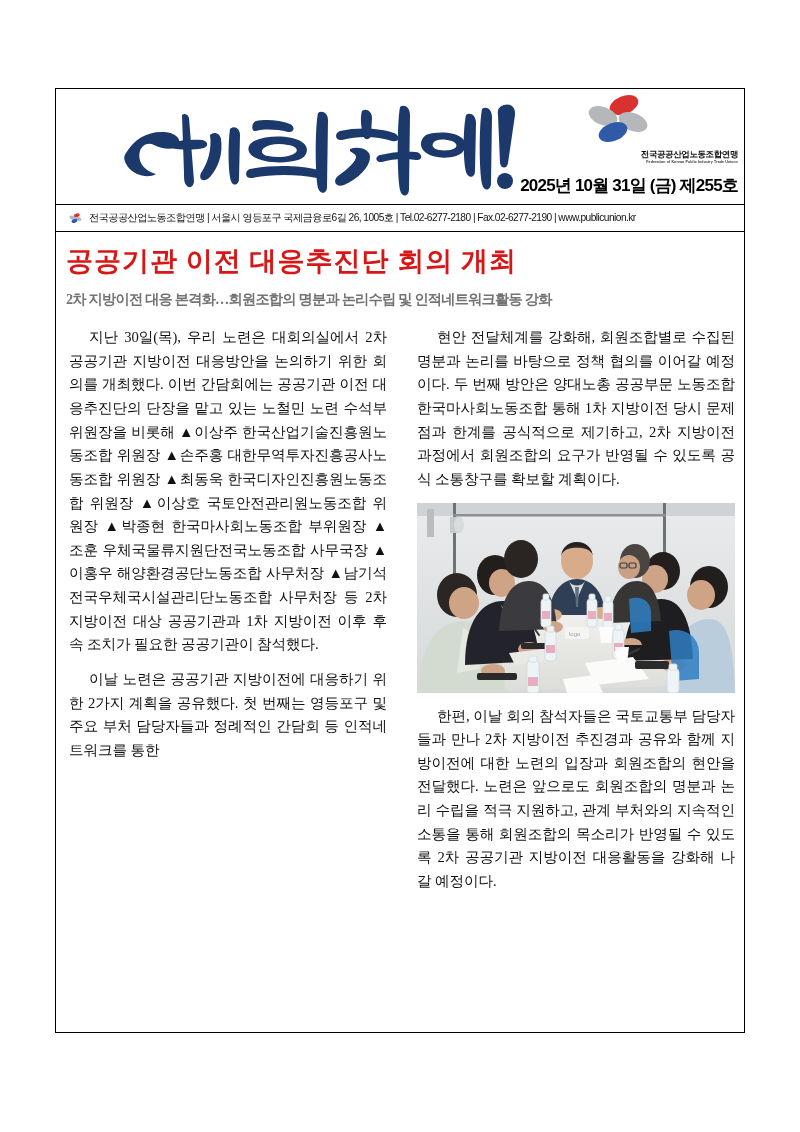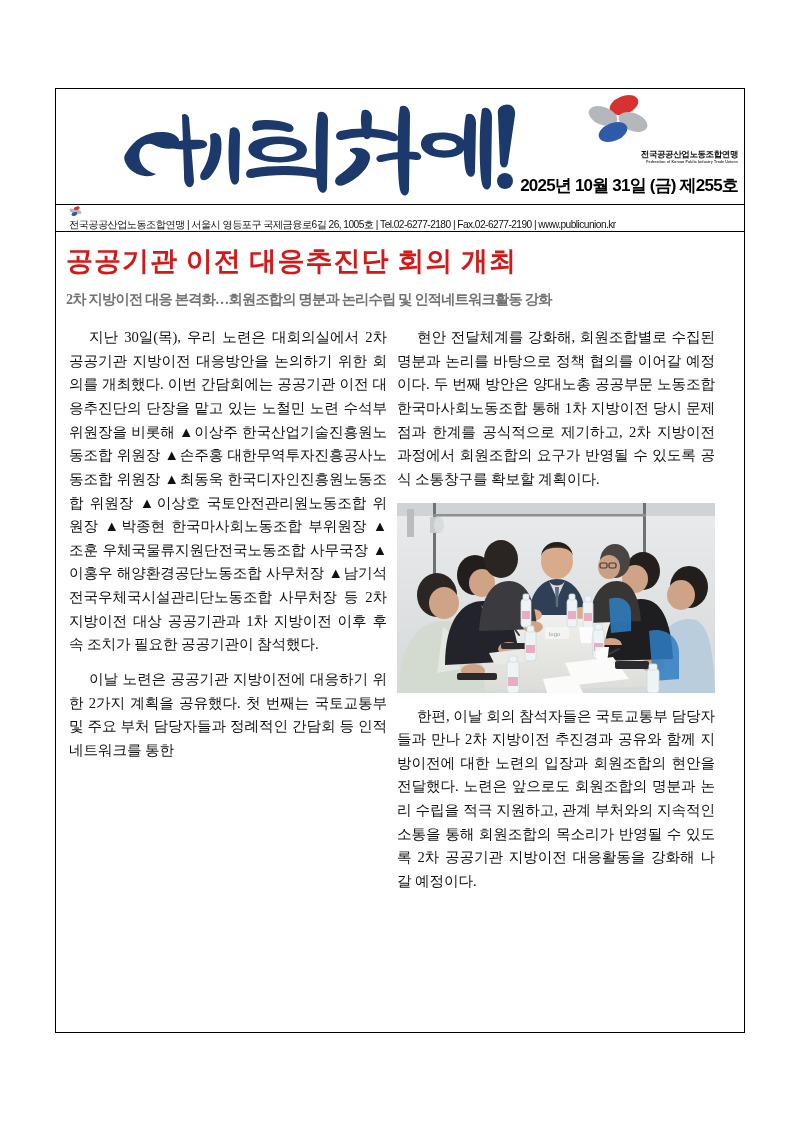--- a/index.html
+++ b/index.html
@@ -82,23 +82,22 @@
     margin-top: 9px;
     white-space: nowrap;
   }
 
   
   .contact-bar {
     height: 27px;
     border-bottom: 1.2px solid #000;
     box-sizing: border-box;
     display: flex;
-    align-items: flex-start;
+    align-items: center;
     padding-left: 13px;
-    flex-direction: column;
   }
   .contact-icon {
     width: 13px;
     height: 13px;
     flex: none;
     margin-right: 7px;
   }
   .contact-text {
     font-family: "Liberation Sans", "DejaVu Sans", sans-serif;
     font-size: 10.2px;
@@ -128,21 +127,21 @@
     color: #737373;
     letter-spacing: -0.75px;
     margin-top: 13px;
     white-space: nowrap;
   }
 
   
   .columns {
     display: flex;
     padding: 17px 13px 0 13px;
-    gap: 10px;
+    gap: 30px;
     box-sizing: border-box;
   }
   .col {
     width: 318px;
     flex: none;
   }
   .para {
     font-family: "Liberation Serif", "DejaVu Serif", serif;
     font-size: 14.6px;
     line-height: 1.62;
@@ -230,21 +229,21 @@
 
   <div class="headline-wrap">
     <div class="headline">공공기관 이전 대응추진단 회의 개최</div>
     <div class="subheadline">2차 지방이전 대응 본격화…회원조합의 명분과 논리수립 및 인적네트워크활동 강화</div>
   </div>
 
   <div class="columns">
 
     <div class="col">
       <p class="para">지난 30일(목), 우리 노련은 대회의실에서 2차 공공기관 지방이전 대응방안을 논의하기 위한 회의를 개최했다. 이번 간담회에는 공공기관 이전 대응추진단의 단장을 맡고 있는 노철민 노련 수석부위원장을 비롯해 ▲이상주 한국산업기술진흥원노동조합 위원장 ▲손주홍 대한무역투자진흥공사노동조합 위원장 ▲최동욱 한국디자인진흥원노동조합 위원장 ▲이상호 국토안전관리원노동조합 위원장 ▲박종현 한국마사회노동조합 부위원장 ▲조훈 우체국물류지원단전국노동조합 사무국장 ▲이홍우 해양환경공단노동조합 사무처장 ▲남기석 전국우체국시설관리단노동조합 사무처장 등 2차 지방이전 대상 공공기관과 1차 지방이전 이후 후속 조치가 필요한 공공기관이 참석했다.</p>
-      <p class="para">이날 노련은 공공기관 지방이전에 대응하기 위한 2가지 계획을 공유했다. 첫 번째는 국토교통부 및 주요 부처 담당자들과 정례적인 간담회 등 인적네트워크를 통한</p>
+      <p class="para">이날 노련은 공공기관 지방이전에 대응하기 위한 2가지 계획을 공유했다. 첫 번째는 영등포구 및 주요 부처 담당자들과 정례적인 간담회 등 인적네트워크를 통한</p>
     </div>
 
     <div class="col">
       <p class="para">현안 전달체계를 강화해, 회원조합별로 수집된 명분과 논리를 바탕으로 정책 협의를 이어갈 예정이다. 두 번째 방안은 양대노총 공공부문 노동조합 한국마사회노동조합 통해 1차 지방이전 당시 문제점과 한계를 공식적으로 제기하고, 2차 지방이전 과정에서 회원조합의 요구가 반영될 수 있도록 공식 소통창구를 확보할 계획이다.</p>
 
       <div class="photo">
         <svg viewBox="0 0 318 190" xmlns="http://www.w3.org/2000/svg" preserveAspectRatio="none">
           <defs>
             <linearGradient id="wallg" x1="0" y1="0" x2="0" y2="1">
               <stop offset="0" stop-color="#e9ebec"></stop>

